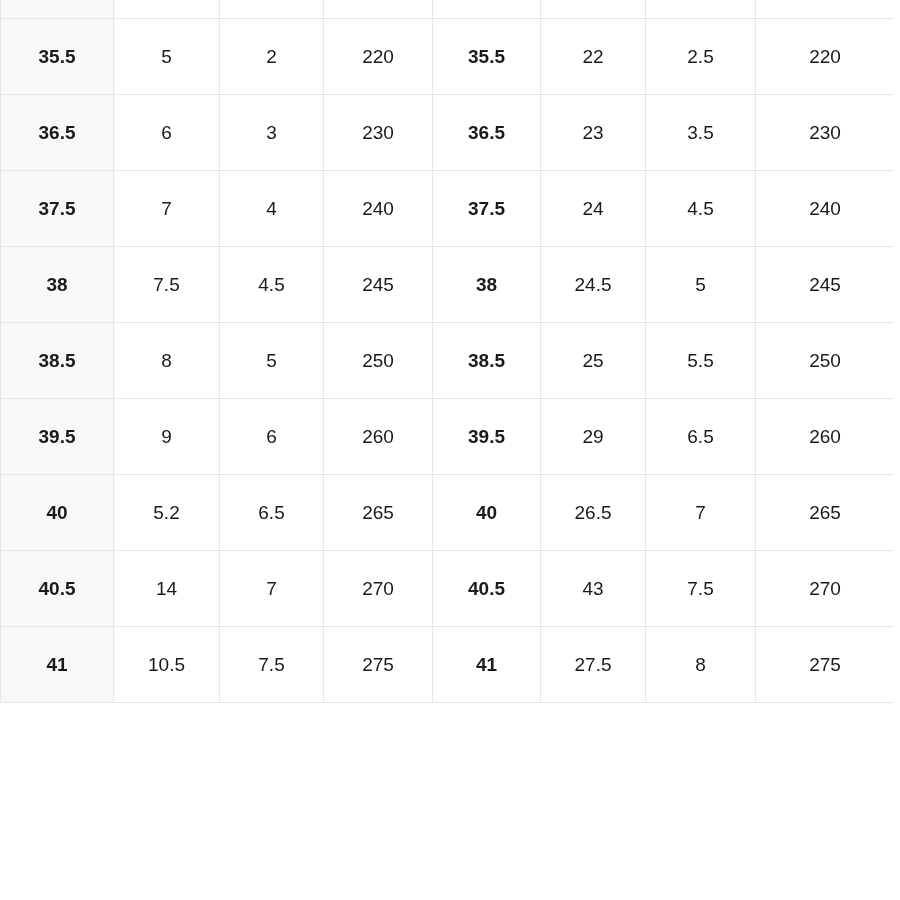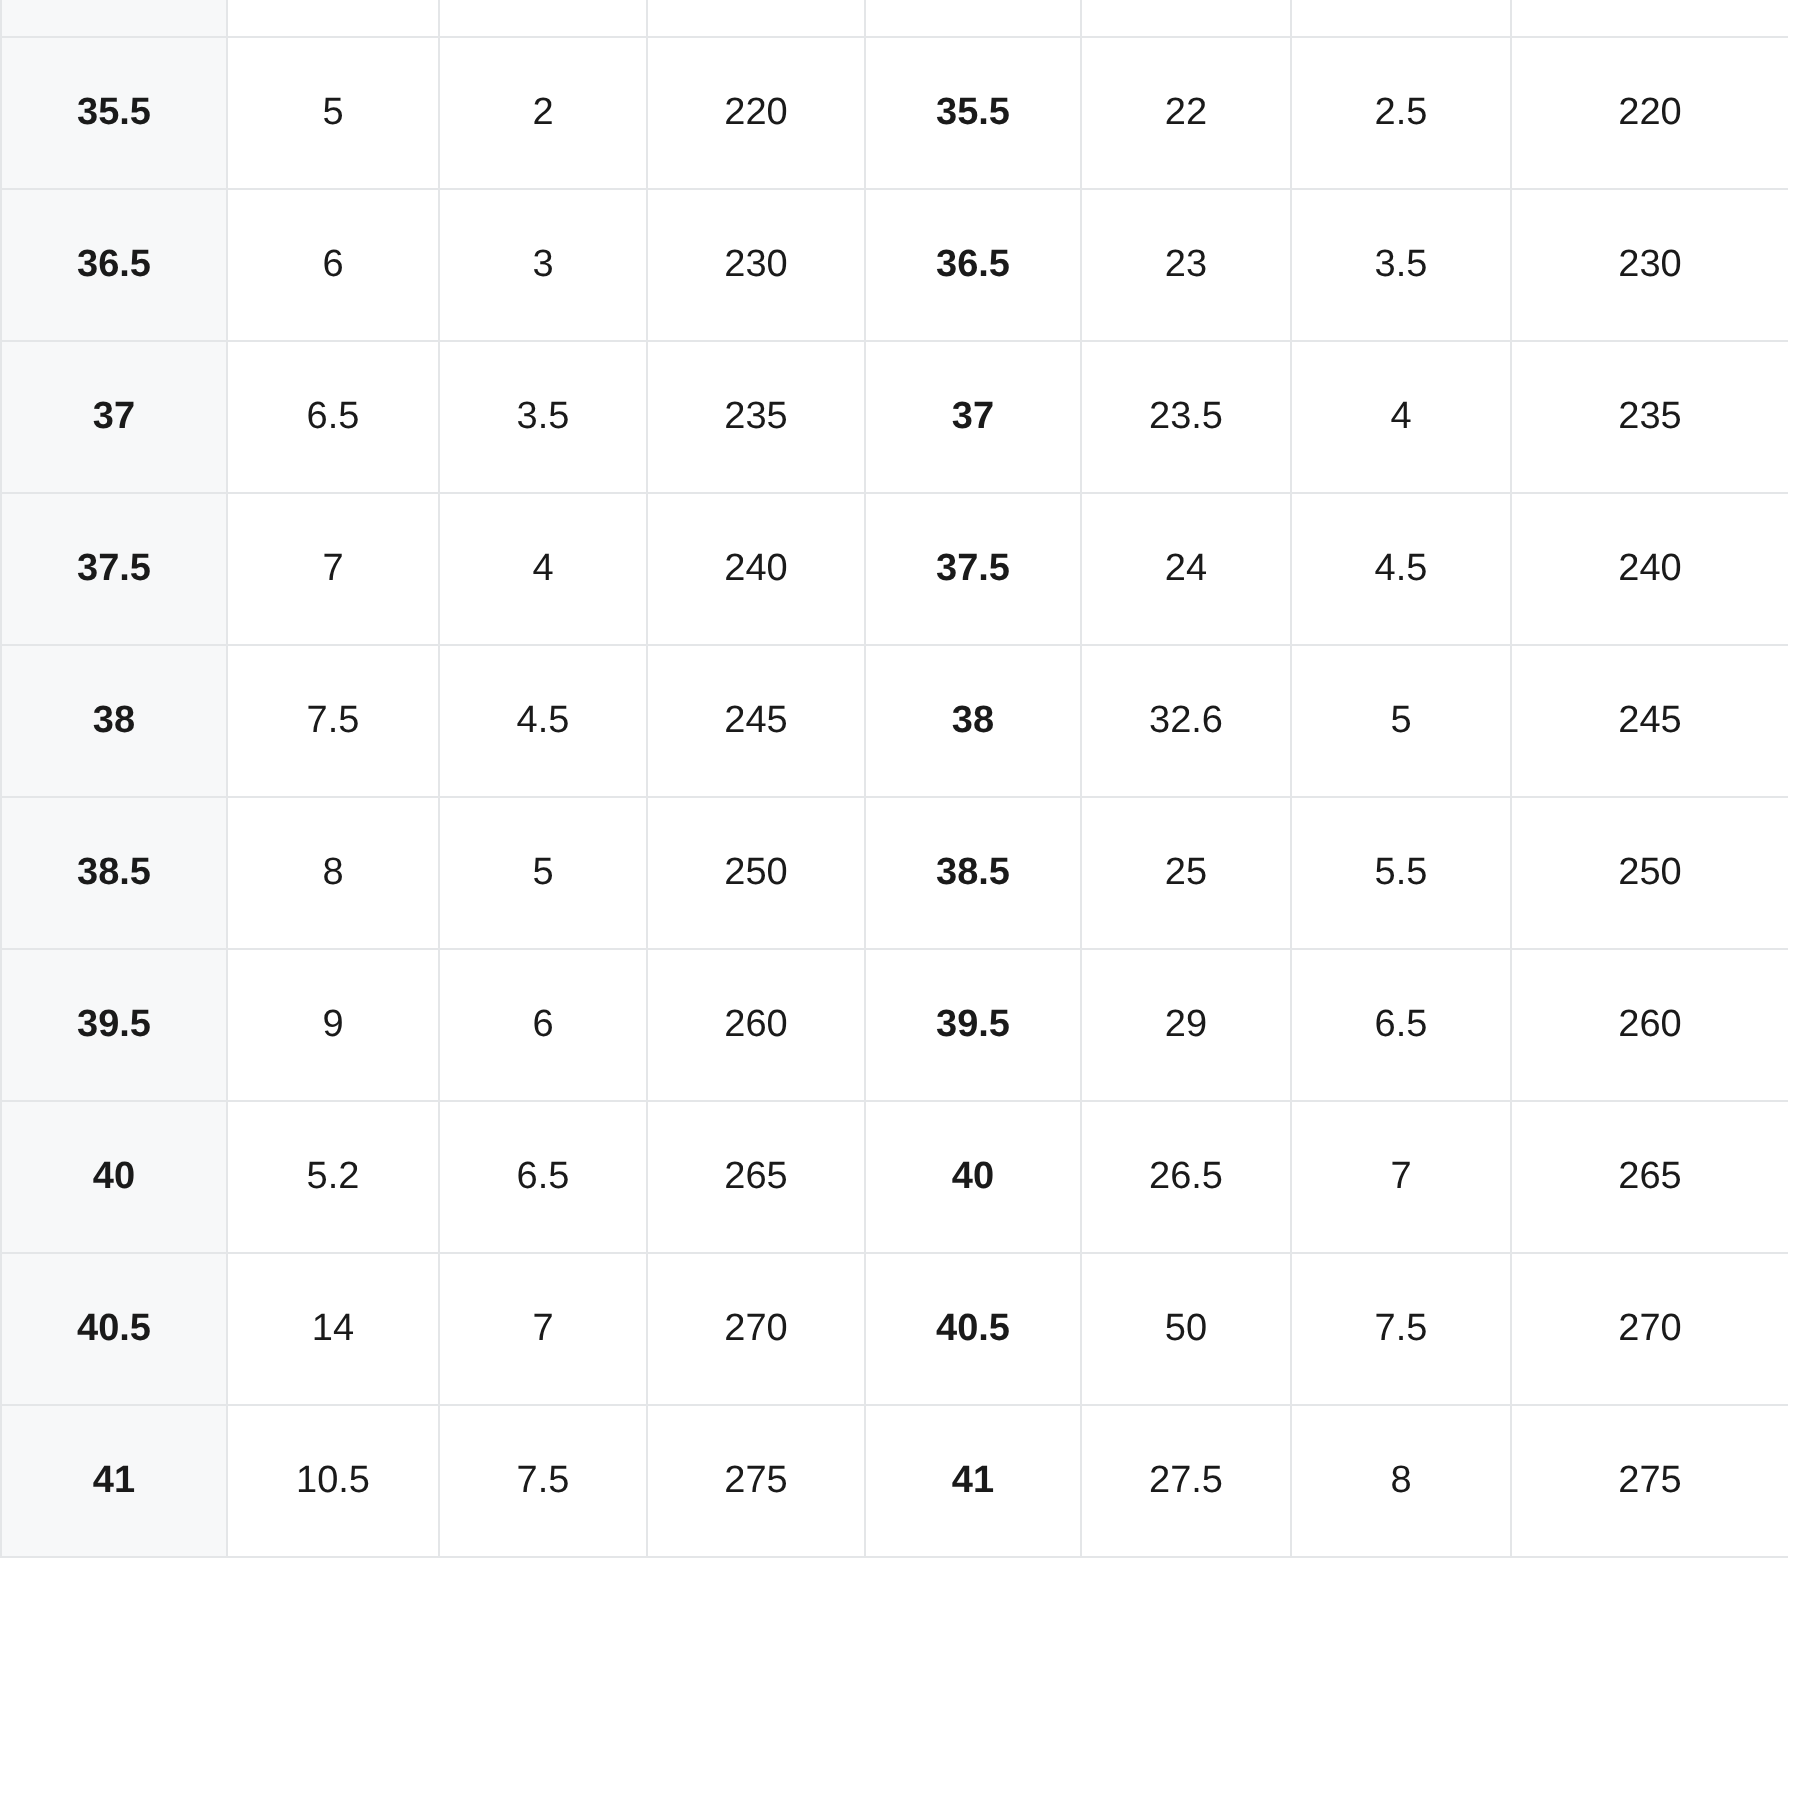--- a/index.html
+++ b/index.html
@@ -120,46 +120,36 @@
           <td>36.5</td>
           <td>6</td>
           <td>3</td>
           <td>230</td>
           <td>36.5</td>
           <td>23</td>
           <td>3.5</td>
           <td>230</td>
         </tr>
         <tr>
-          <td>37</td>
-          <td>6.5</td>
-          <td>3.5</td>
-          <td>235</td>
-          <td>37</td>
-          <td>23.5</td>
-          <td>4</td>
-          <td>235</td>
-        </tr>
-        <tr>
           <td>37.5</td>
           <td>7</td>
           <td>4</td>
           <td>240</td>
           <td>37.5</td>
           <td>24</td>
           <td>4.5</td>
           <td>240</td>
         </tr>
         <tr>
           <td>38</td>
           <td>7.5</td>
           <td>4.5</td>
           <td>245</td>
           <td>38</td>
-          <td>32.6</td>
+          <td>24.5</td>
           <td>5</td>
           <td>245</td>
         </tr>
         <tr>
           <td>38.5</td>
           <td>8</td>
           <td>5</td>
           <td>250</td>
           <td>38.5</td>
           <td>25</td>
@@ -185,21 +175,21 @@
           <td>26.5</td>
           <td>7</td>
           <td>265</td>
         </tr>
         <tr>
           <td>40.5</td>
           <td>14</td>
           <td>7</td>
           <td>270</td>
           <td>40.5</td>
-          <td>50</td>
+          <td>43</td>
           <td>7.5</td>
           <td>270</td>
         </tr>
         <tr>
           <td>41</td>
           <td>10.5</td>
           <td>7.5</td>
           <td>275</td>
           <td>41</td>
           <td>27.5</td>

